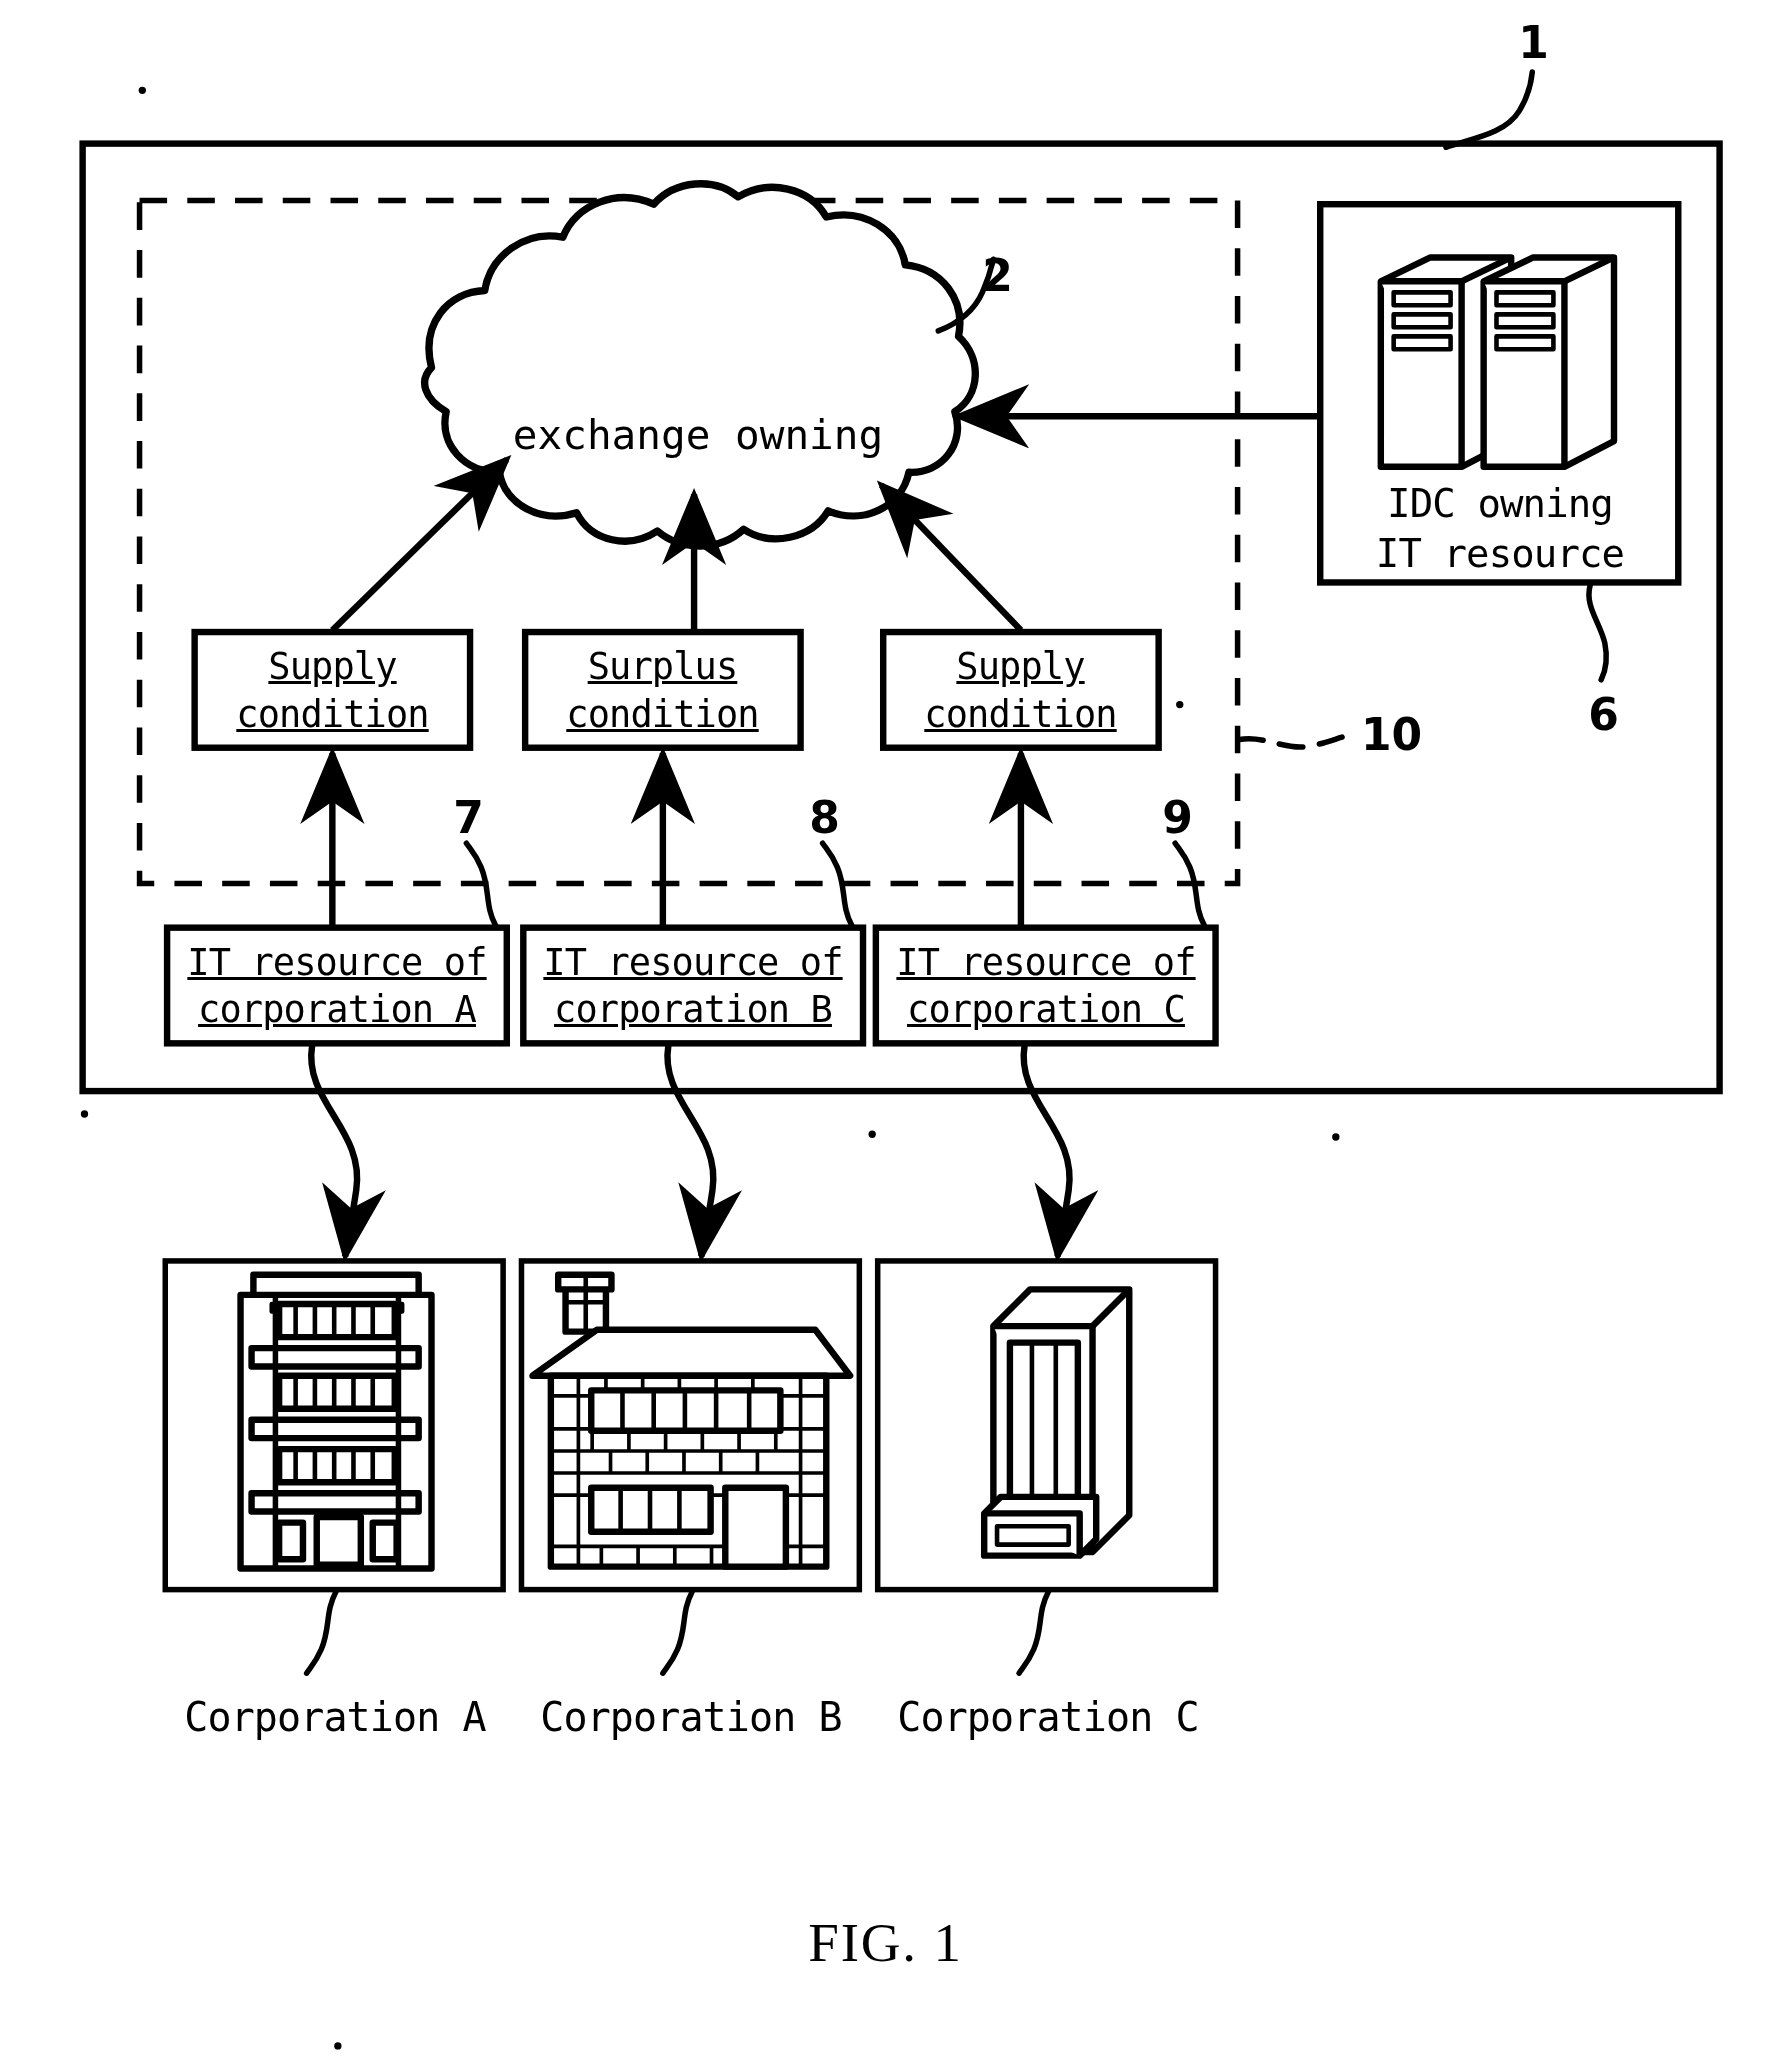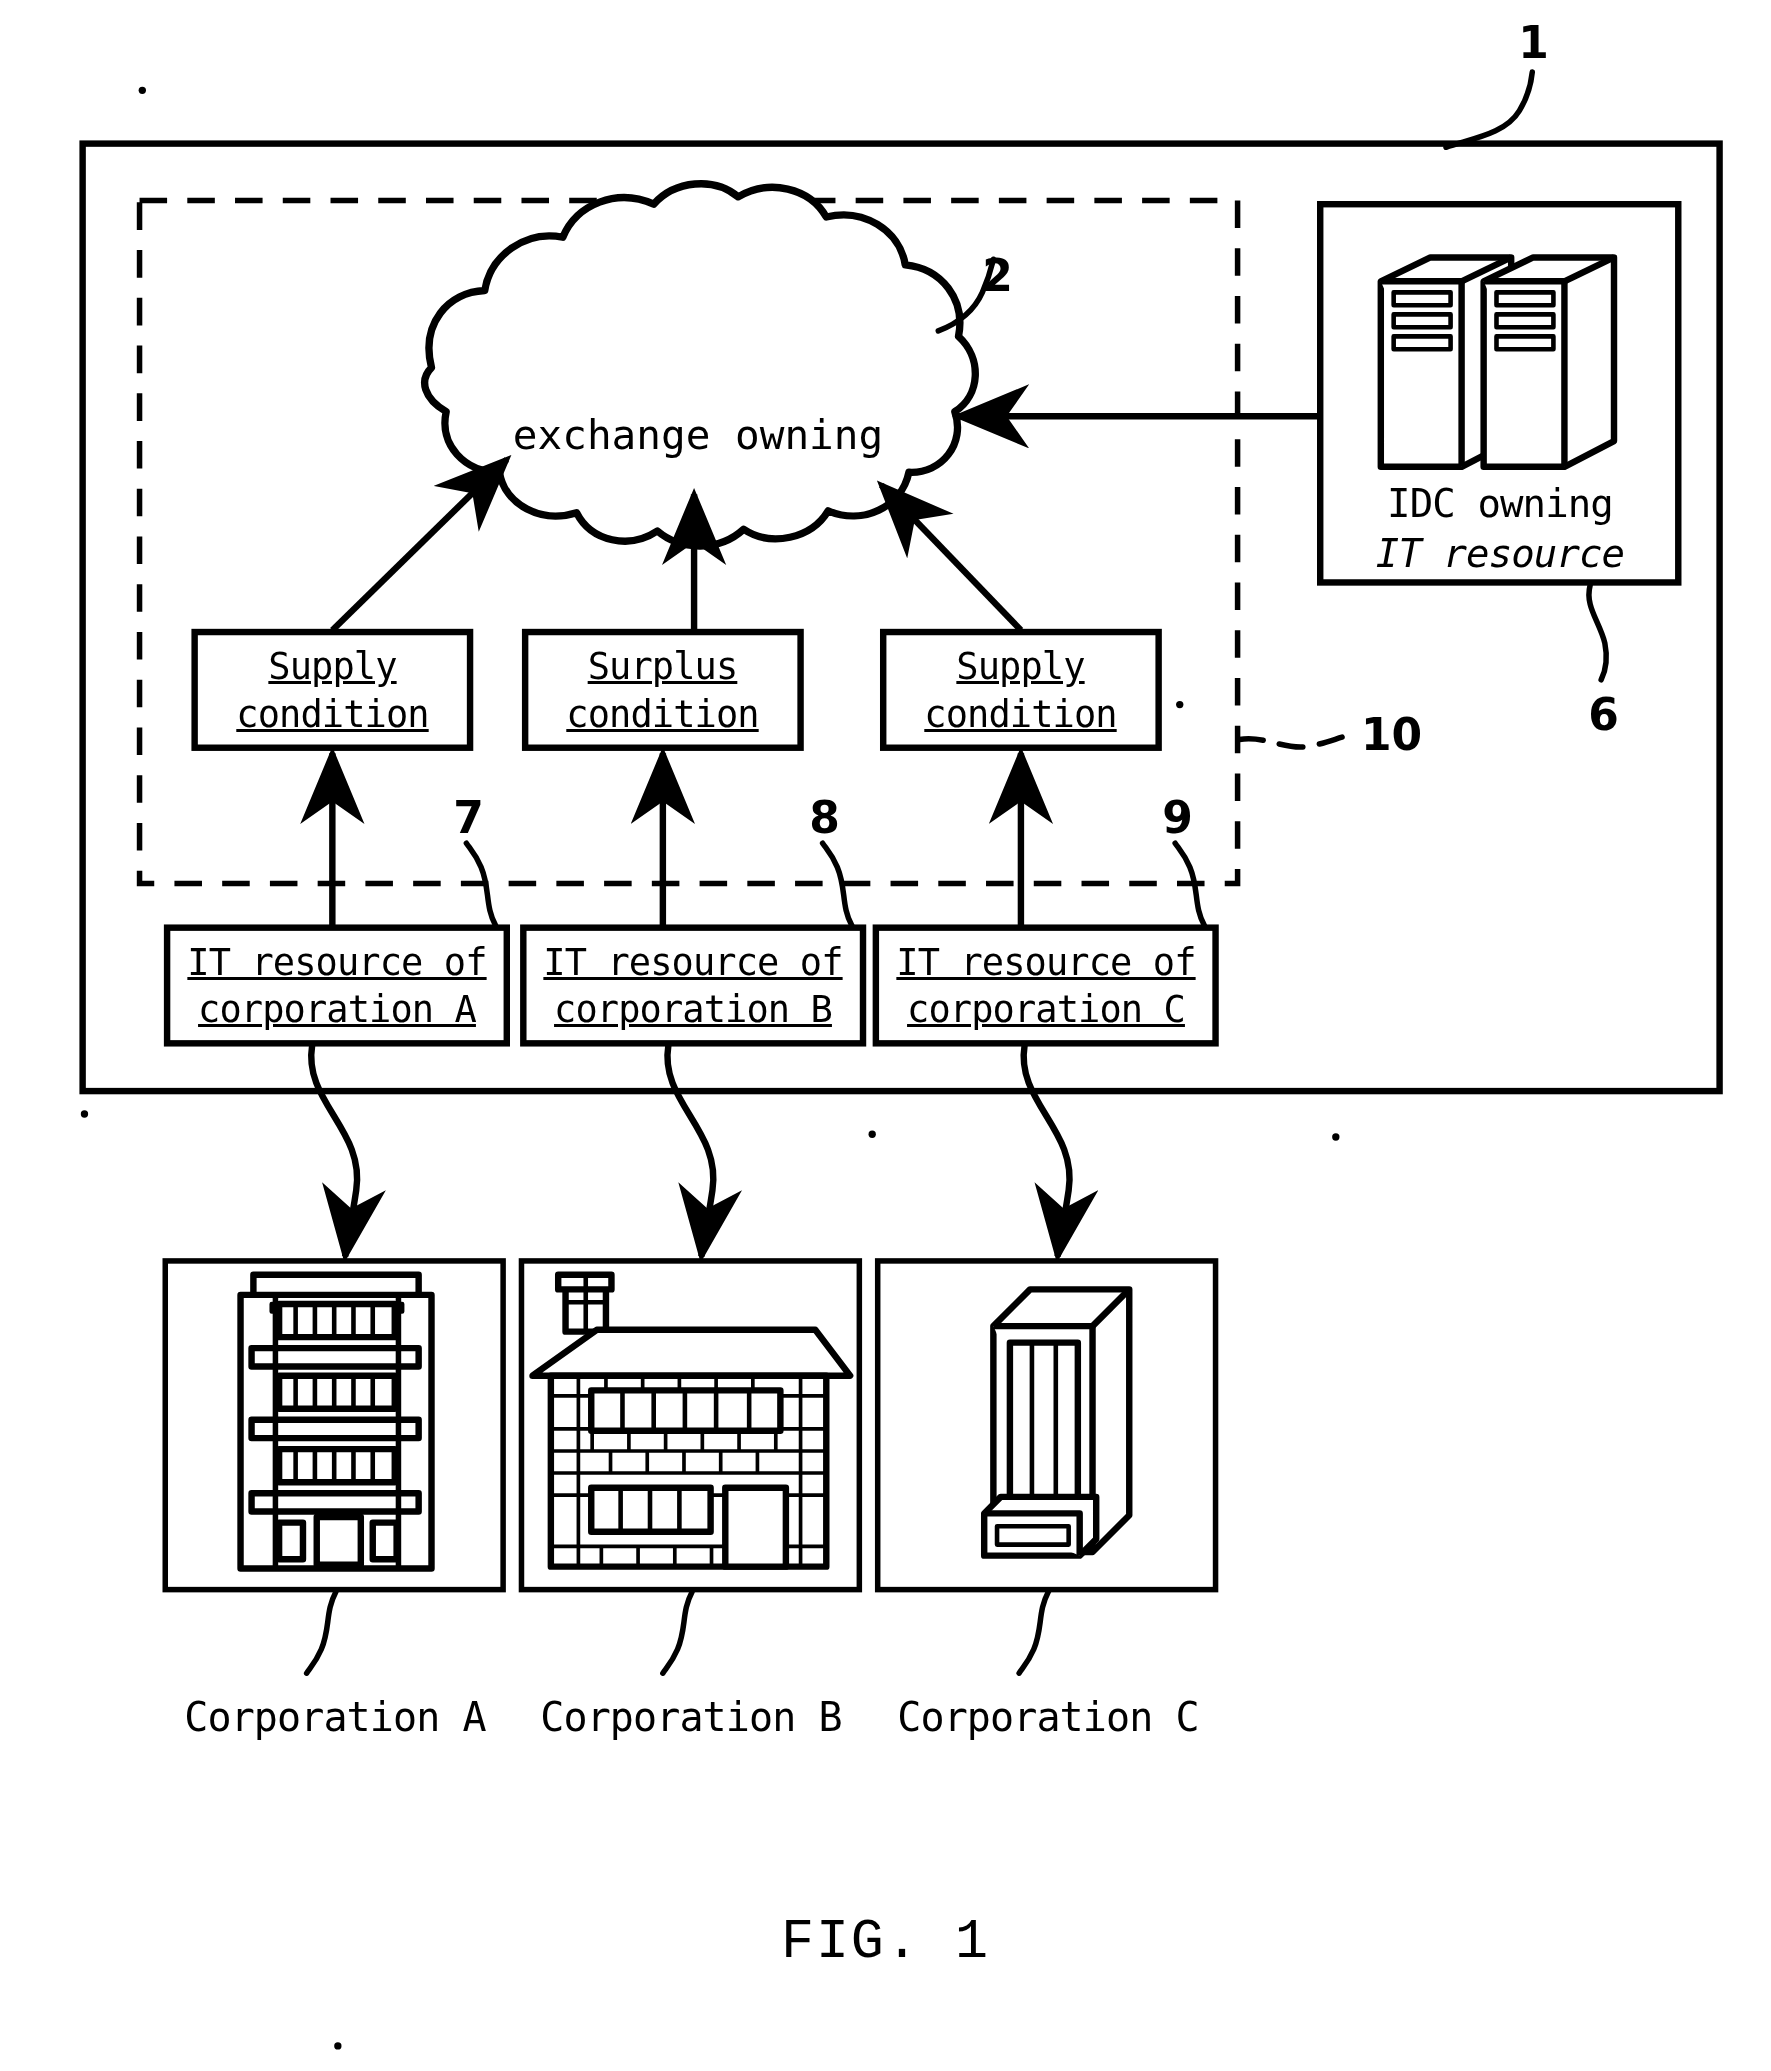--- a/index.html
+++ b/index.html
@@ -6,21 +6,21 @@
   body{width:1771px;height:2072px;position:relative;
        font-family:"DejaVu Sans Mono","Liberation Mono",monospace;color:#000;overflow:hidden;}
   #figure{position:absolute;inset:0;}
   svg.layer{position:absolute;left:0;top:0;width:1771px;height:2072px;}
   .txt{position:absolute;text-align:center;line-height:1.28;color:#000;
        font-family:"DejaVu Sans Mono","Liberation Mono",monospace;white-space:pre;}
   .boxlabel{font-size:37px;letter-spacing:-0.9px;text-decoration:underline;}
   .cloudtext{font-size:41px;letter-spacing:0px;}
   .reflabel{font-size:44px;font-weight:700;font-family:"DejaVu Sans","Liberation Sans",sans-serif;}
   .corplabel{font-size:40px;letter-spacing:-0.9px;}
-  .figcap{font-size:55px;letter-spacing:1.8px;font-family:Liberation Mono, monospace;}
+  .figcap{font-size:55px;letter-spacing:1.8px;font-family:Liberation Serif, serif;}
   .idctext{font-size:39px;letter-spacing:-0.9px;}
 </style>
 </head>
 <body>
 
 <div id="figure">
 
   <svg class="layer" viewBox="0 0 1929 2256">
     <defs>
       <marker id="ah" markerWidth="14" markerHeight="14" refX="11" refY="5" orient="auto" markerUnits="strokeWidth">
@@ -245,21 +245,21 @@
 
   <div class="txt reflabel" style="left:1506px;top:14.7px;width:55px;">1</div>
   <div class="txt reflabel" style="left:970px;top:248px;width:55px;">2</div>
   <div class="txt reflabel" style="left:1576px;top:687px;width:55px;">6</div>
   <div class="txt reflabel" style="left:1350px;top:707px;width:83px;">10</div>
   <div class="txt reflabel" style="left:441px;top:790px;width:55px;">7</div>
   <div class="txt reflabel" style="left:797px;top:790px;width:55px;">8</div>
   <div class="txt reflabel" style="left:1150px;top:790px;width:55px;">9</div>
 
   <div class="txt idctext" style="left:1321px;top:479px;width:358px;">IDC owning</div>
-  <div class="txt idctext" style="left:1321px;top:529px;width:358px;font-style:italic;">IT resource</div>
+  <div class="txt idctext" style="left:1321px;top:529px;width:358px;">IT resource</div>
 
   <div class="txt boxlabel" style="left:195px;top:643px;width:275px;">Supply</div>
   <div class="txt boxlabel" style="left:195px;top:691px;width:275px;">condition</div>
 
   <div class="txt boxlabel" style="left:525px;top:643px;width:275px;">Surplus</div>
   <div class="txt boxlabel" style="left:525px;top:691px;width:275px;">condition</div>
 
   <div class="txt boxlabel" style="left:883px;top:643px;width:275px;">Supply</div>
   <div class="txt boxlabel" style="left:883px;top:691px;width:275px;">condition</div>
 

